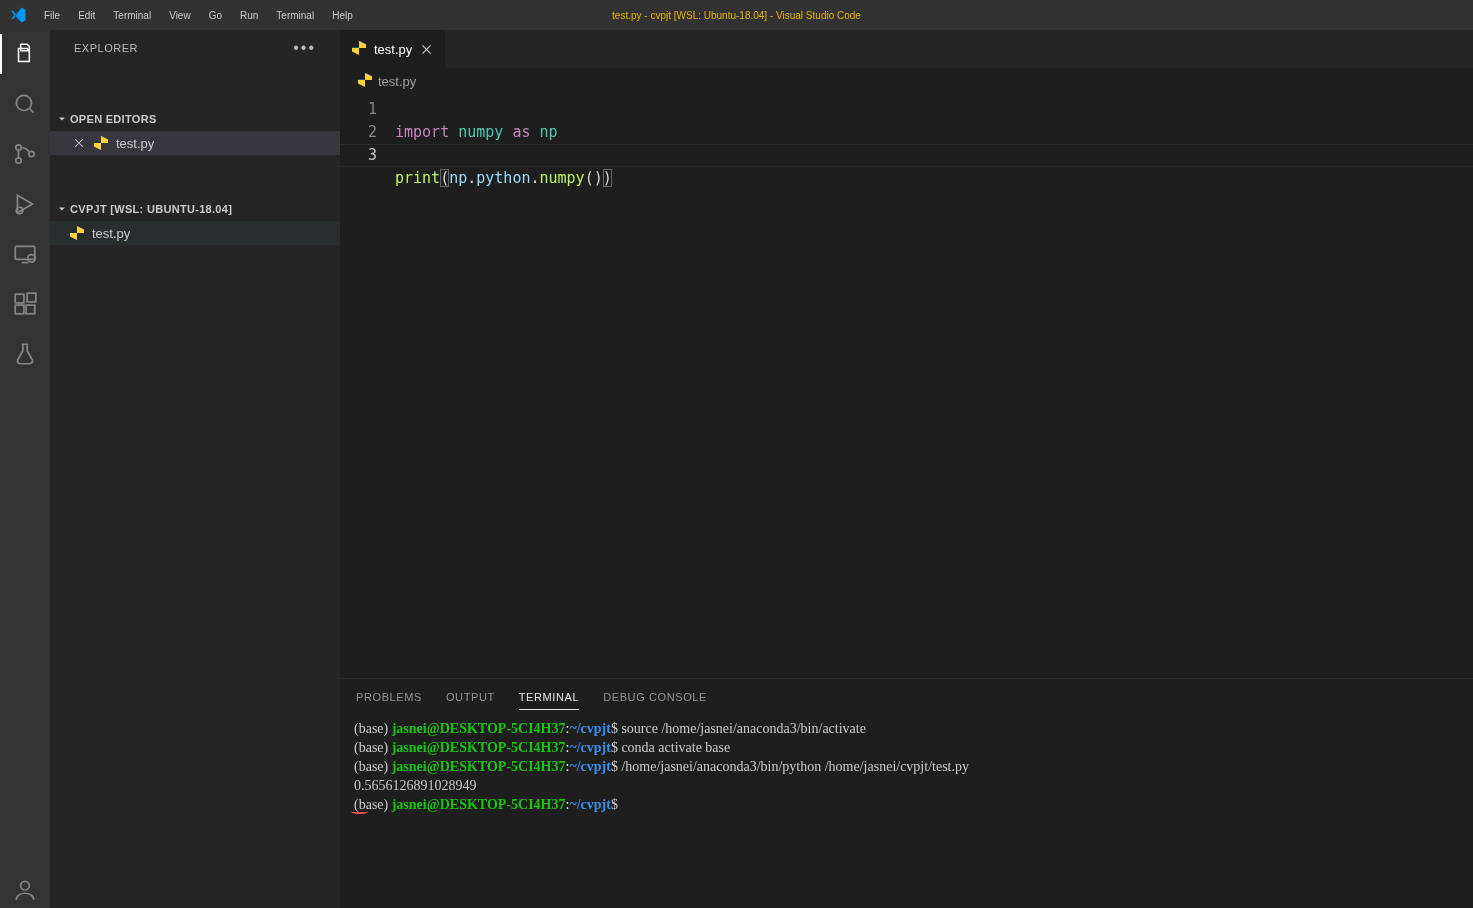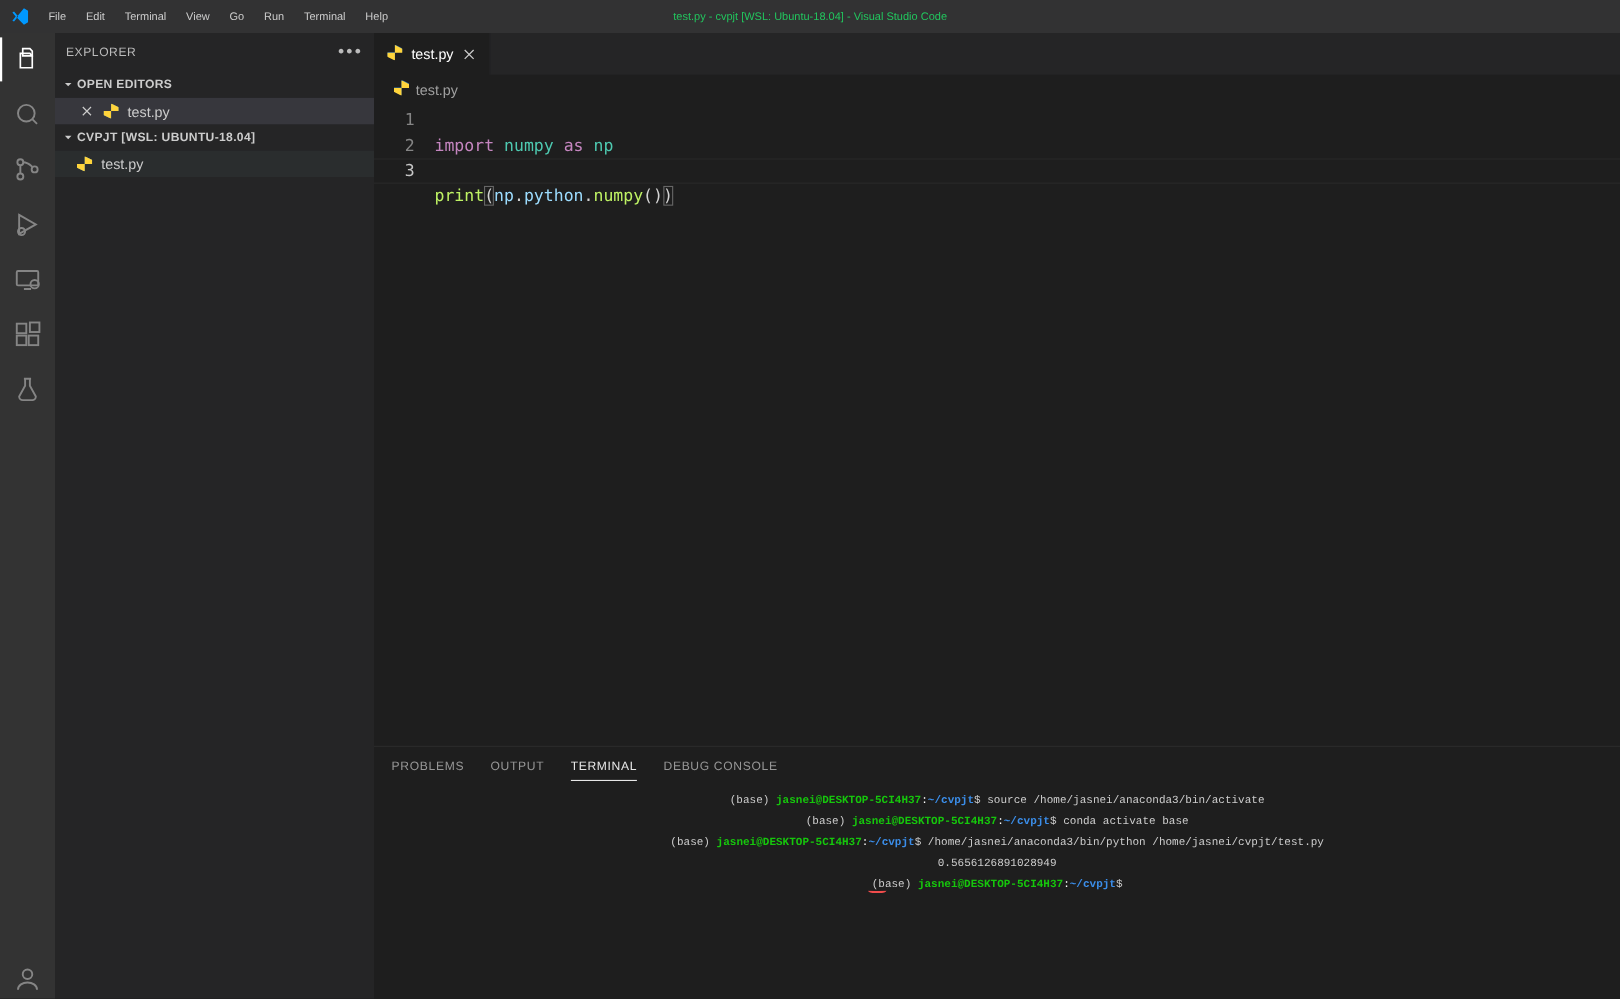--- a/index.html
+++ b/index.html
@@ -2,31 +2,31 @@
 <html><head>
 <meta charset="utf-8">
 <style>
   * { box-sizing: border-box; margin: 0; padding: 0; }
   html, body { width: 1473px; height: 908px; overflow: hidden; font-family: "Segoe UI", sans-serif; background:#1e1e1e; color:#cccccc;}
   
   .titlebar { height:30px; background:#323233; display:flex; align-items:center; font-size:10px; color:#cccccc; position:relative;}
   .titlebar .menus { display:flex; align-items:center; height:100%;}
   .titlebar .logo { width:35px; display:flex; align-items:center; justify-content:center;}
   .titlebar .menus span { padding:0 9px; height:100%; display:flex; align-items:center; cursor:default;}
-  .titlebar .wintitle { position:absolute; left:0; right:0; text-align:center; pointer-events:none; color:#22c55e;}
+  .titlebar .wintitle { position:absolute; left:0; right:0; text-align:center; pointer-events:none; color:#eab308;}
   
   .body { display:flex; height:calc(100% - 30px);}
   .activitybar { width:50px; background:#333333; display:flex; flex-direction:column; align-items:center; padding-top:10px; gap:22px;}
   .activitybar .ab-icon { width:28px; height:28px; display:flex; align-items:center; justify-content:center; color:#858585; cursor:pointer;}
   .activitybar .ab-icon.active { color:#ffffff; position:relative;}
   .activitybar .ab-icon.active::before{content:"";position:absolute;left:-11px;top:-6px;bottom:-6px;width:2px;background:#fff;}
   .sidebar { width:290px; background:#252526; display:flex; flex-direction:column;}
-  .sidebar-header{ height:35px; display:flex; align-items:center; justify-content:space-between; padding:0 10px; font-size:11px; letter-spacing:0.5px; color:#bbbbbb;}
+  .sidebar-header{ height:35px; display:flex; align-items:center; justify-content:space-between; padding:0 24px; font-size:11px; letter-spacing:0.5px; color:#bbbbbb;}
   .sidebar-header .dots{color:#bbbbbb;font-size:16px;letter-spacing:2px;}
-  .section-hdr{display:flex;align-items:center;height:24px;padding-left:4px;font-size:11px;font-weight:700;letter-spacing:0.3px;color:#cccccc;cursor:pointer;}
+  .section-hdr{display:flex;align-items:center;height:24px;padding-left:4px;font-size:11px;font-weight:700;letter-spacing:0.3px;color:#cccccc;cursor:pointer;margin-top:42px;}
   .section-hdr .chev{width:16px;display:inline-flex;justify-content:center;}
   .file-row{display:flex;align-items:center;height:24px;padding-left:20px;font-size:13px;color:#cccccc;cursor:pointer;}
   .file-row.open{background:#37373d;}
   .file-row .icn{width:18px;display:inline-flex;align-items:center;justify-content:center;margin-right:6px;}
   .file-row .close{width:18px;display:inline-flex;align-items:center;justify-content:center;margin-right:4px;color:#cccccc;}
   .file-row.indent{padding-left:18px;}
   .expl-list{background:#252526;}
   .expl-list .file-row.sel{background:#2a2d2e;}
   
   .editorcol{flex:1;display:flex;flex-direction:column;background:#1e1e1e;}
@@ -43,21 +43,21 @@
   .tok-var{color:#9cdcfe;}
   .tok-punc{color:#d4d4d4;}
   .tok-paren{color:#d4d4d4;}
   .box-bracket{outline:1px solid #666;outline-offset:-1px;}
   .current-line{position:absolute;left:0;right:0;height:23px;border-top:1px solid #282828;border-bottom:1px solid #282828;pointer-events:none;}
   
   .panel{height:230px;background:#1e1e1e;border-top:1px solid #2b2b2b;display:flex;flex-direction:column;}
   .panel-tabs{height:36px;display:flex;align-items:center;gap:24px;padding:0 16px;font-size:11px;letter-spacing:0.6px;color:#969696;}
   .panel-tabs span{cursor:pointer;padding:6px 0;}
   .panel-tabs span.active{color:#e7e7e7;border-bottom:1px solid #e7e7e7;}
-  .terminal{flex:1;padding:4px 14px;font-family:Liberation Mono, monospace;font-size:10px;line-height:19px;color:#cccccc;overflow:hidden;text-align:center;}
+  .terminal{flex:1;padding:4px 14px;font-family:Liberation Serif, serif;font-size:14px;line-height:19px;color:#cccccc;overflow:hidden;}
   .t-env{color:#cccccc;}
   .t-user{color:#16c60c;font-weight:bold;}
   .t-colon{color:#ffffff;}
   .t-cwd{color:#3b8eea;font-weight:bold;}
   .t-dollar{color:#cccccc;}
   .t-cmd{color:#cccccc;}
   .red-squiggle{position:relative;}
   .red-squiggle::after{content:"";position:absolute;left:-3px;right:calc(100% - 14px);bottom:-2px;height:4px;border-bottom:2px solid #f14c4c;border-radius:40%;}
   
   .pyicon{display:inline-block;width:14px;height:14px;position:relative;}

